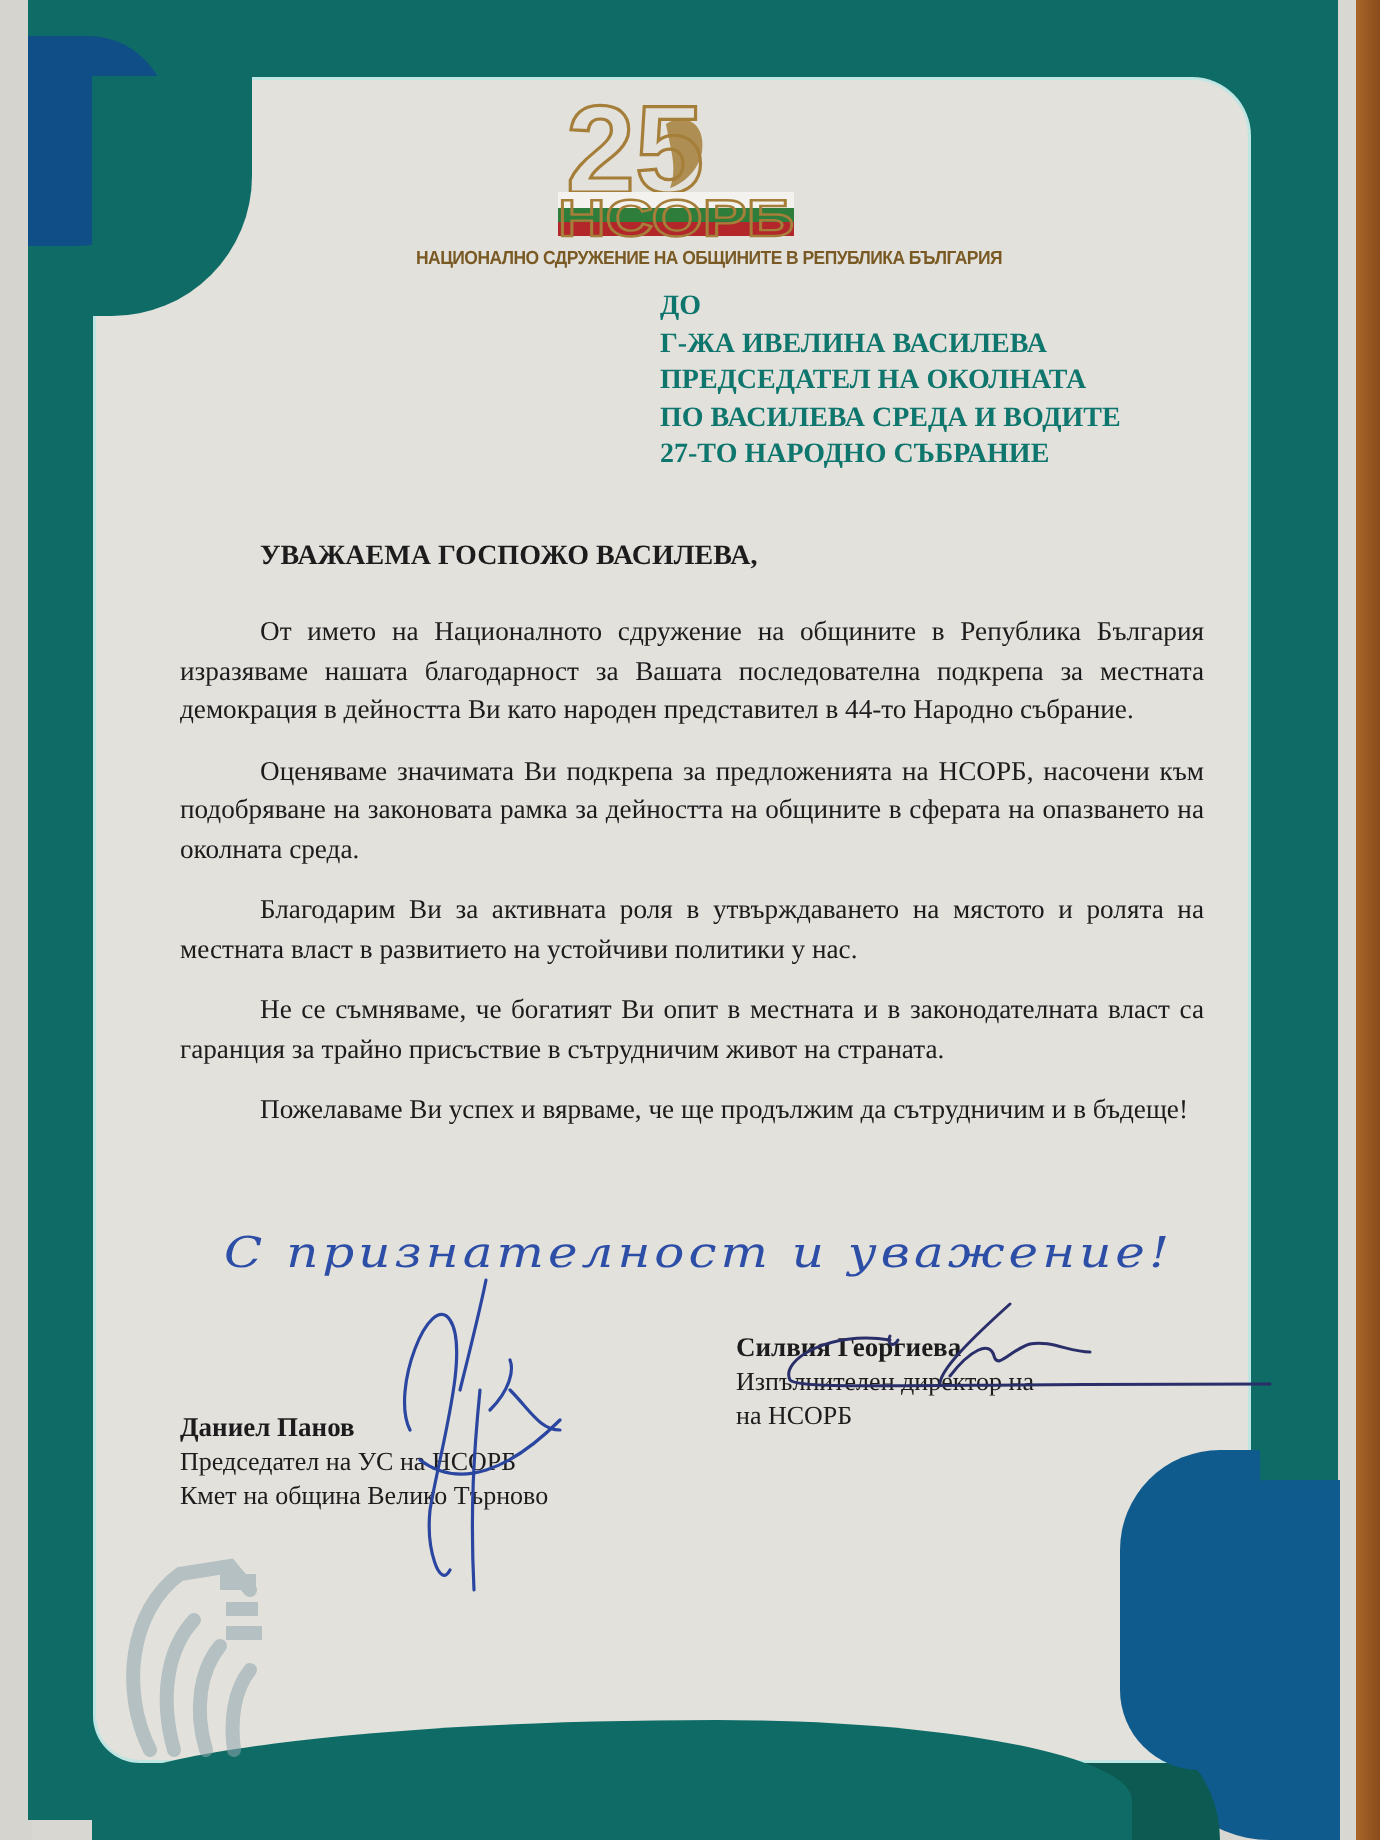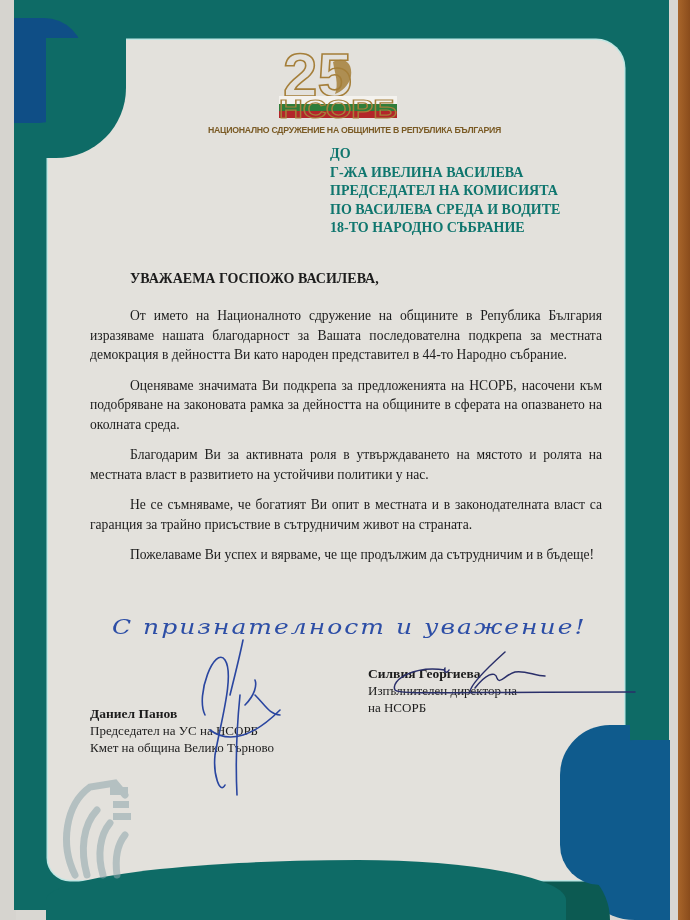--- a/index.html
+++ b/index.html
@@ -99,23 +99,23 @@
   <rect x="4" y="56" width="118" height="8" fill="#f4f2ee"></rect>
   <rect x="4" y="64" width="118" height="7" fill="#2f7d3a"></rect>
   <rect x="4" y="71" width="118" height="7" fill="#b3262a"></rect>
   <text x="4" y="78" font-family="Liberation Sans, sans-serif" font-size="26" font-weight="bold" fill="none" stroke="#a57f3a" stroke-width="1.2" textLength="118" lengthAdjust="spacingAndGlyphs">НСОРБ</text>
 </svg>
 <div id="org-name">НАЦИОНАЛНО СДРУЖЕНИЕ НА ОБЩИНИТЕ В РЕПУБЛИКА БЪЛГАРИЯ</div>
 
 <div id="address">
   <div>ДО</div>
   <div>Г-ЖА ИВЕЛИНА ВАСИЛЕВА</div>
-  <div>ПРЕДСЕДАТЕЛ НА КОМИСИЯТА</div>
+  <div>ПРЕДСЕДАТЕЛ НА ОКОЛНАТА</div>
   <div>ПО ВАСИЛЕВА СРЕДА И ВОДИТЕ</div>
-  <div>18-ТО НАРОДНО СЪБРАНИЕ</div>
+  <div>27-ТО НАРОДНО СЪБРАНИЕ</div>
 </div>
 
 <div id="salutation">УВАЖАЕМА ГОСПОЖО ВАСИЛЕВА,</div>
 
 <div id="body">
   <p>От името на Националното сдружение на общините в Република България изразяваме нашата благодарност за Вашата последователна подкрепа за местната демокрация в дейността Ви като народен представител в 44-то Народно събрание.</p>
   <p>Оценяваме значимата Ви подкрепа за предложенията на НСОРБ, насочени към подобряване на законовата рамка за дейността на общините в сферата на опазването на околната среда.</p>
   <p>Благодарим Ви за активната роля в утвърждаването на мястото и ролята на местната власт в развитието на устойчиви политики у нас.</p>
   <p>Не се съмняваме, че богатият Ви опит в местната и в законодателната власт са гаранция за трайно присъствие в сътрудничим живот на страната.</p>
   <p>Пожелаваме Ви успех и вярваме, че ще продължим да сътрудничим и в бъдеще!</p>

